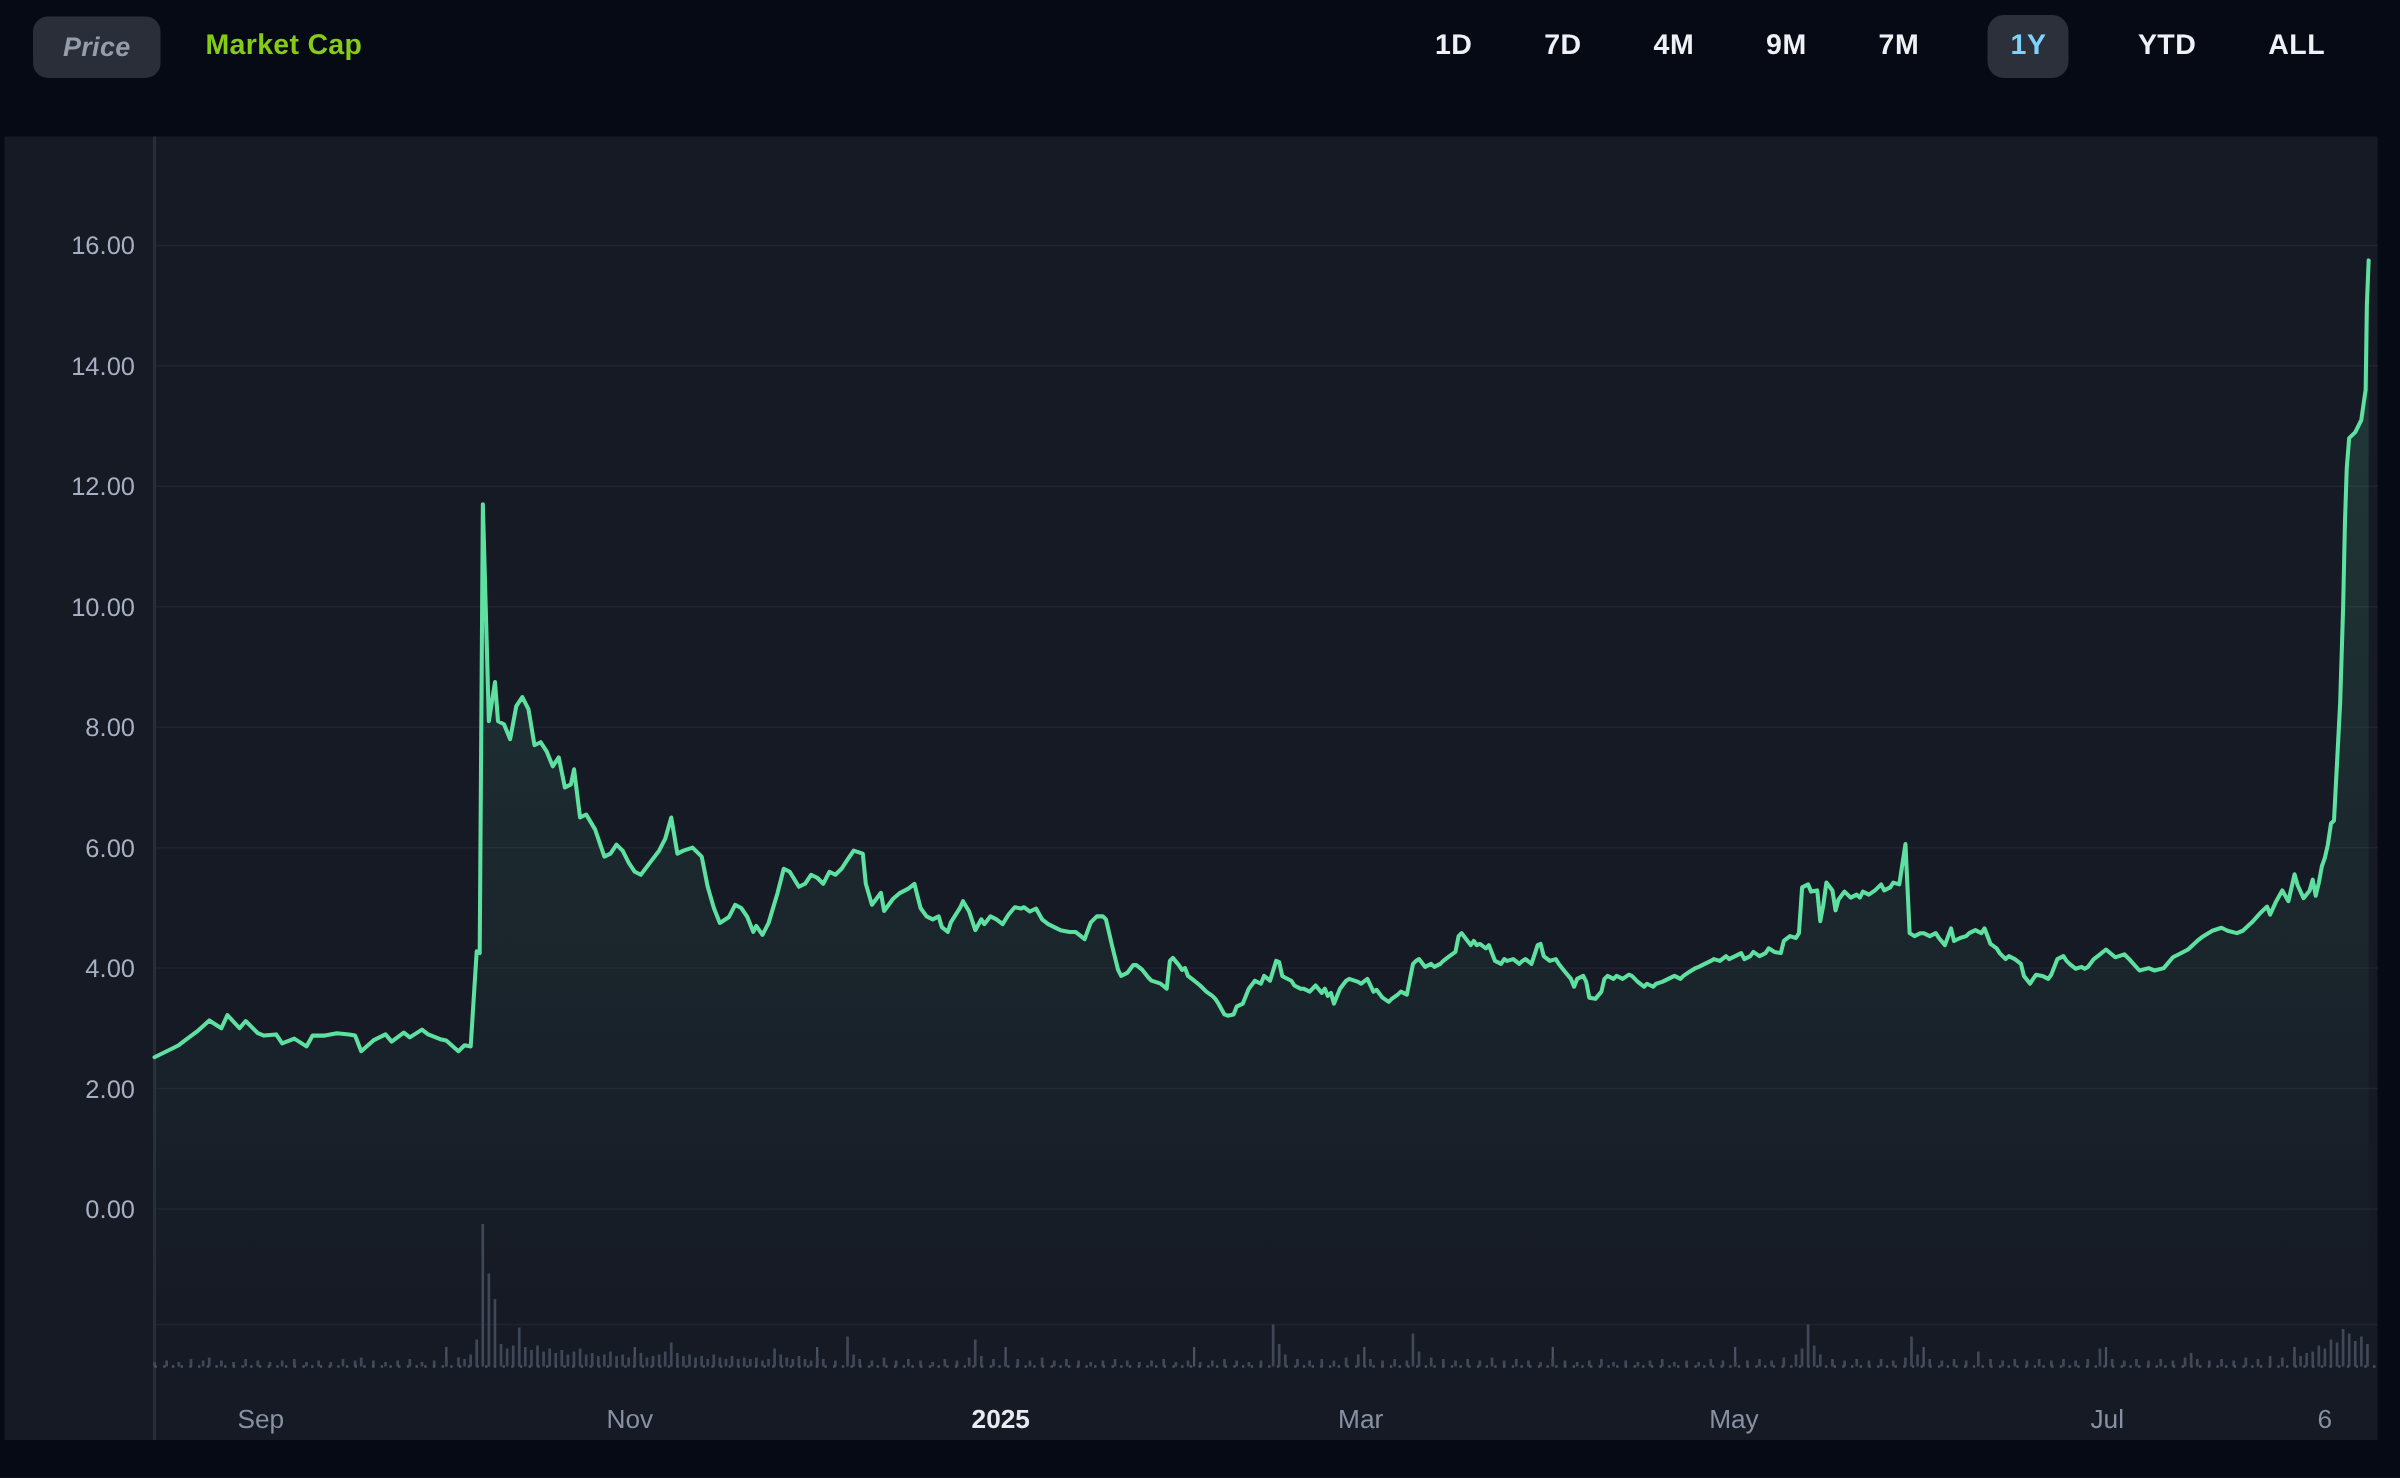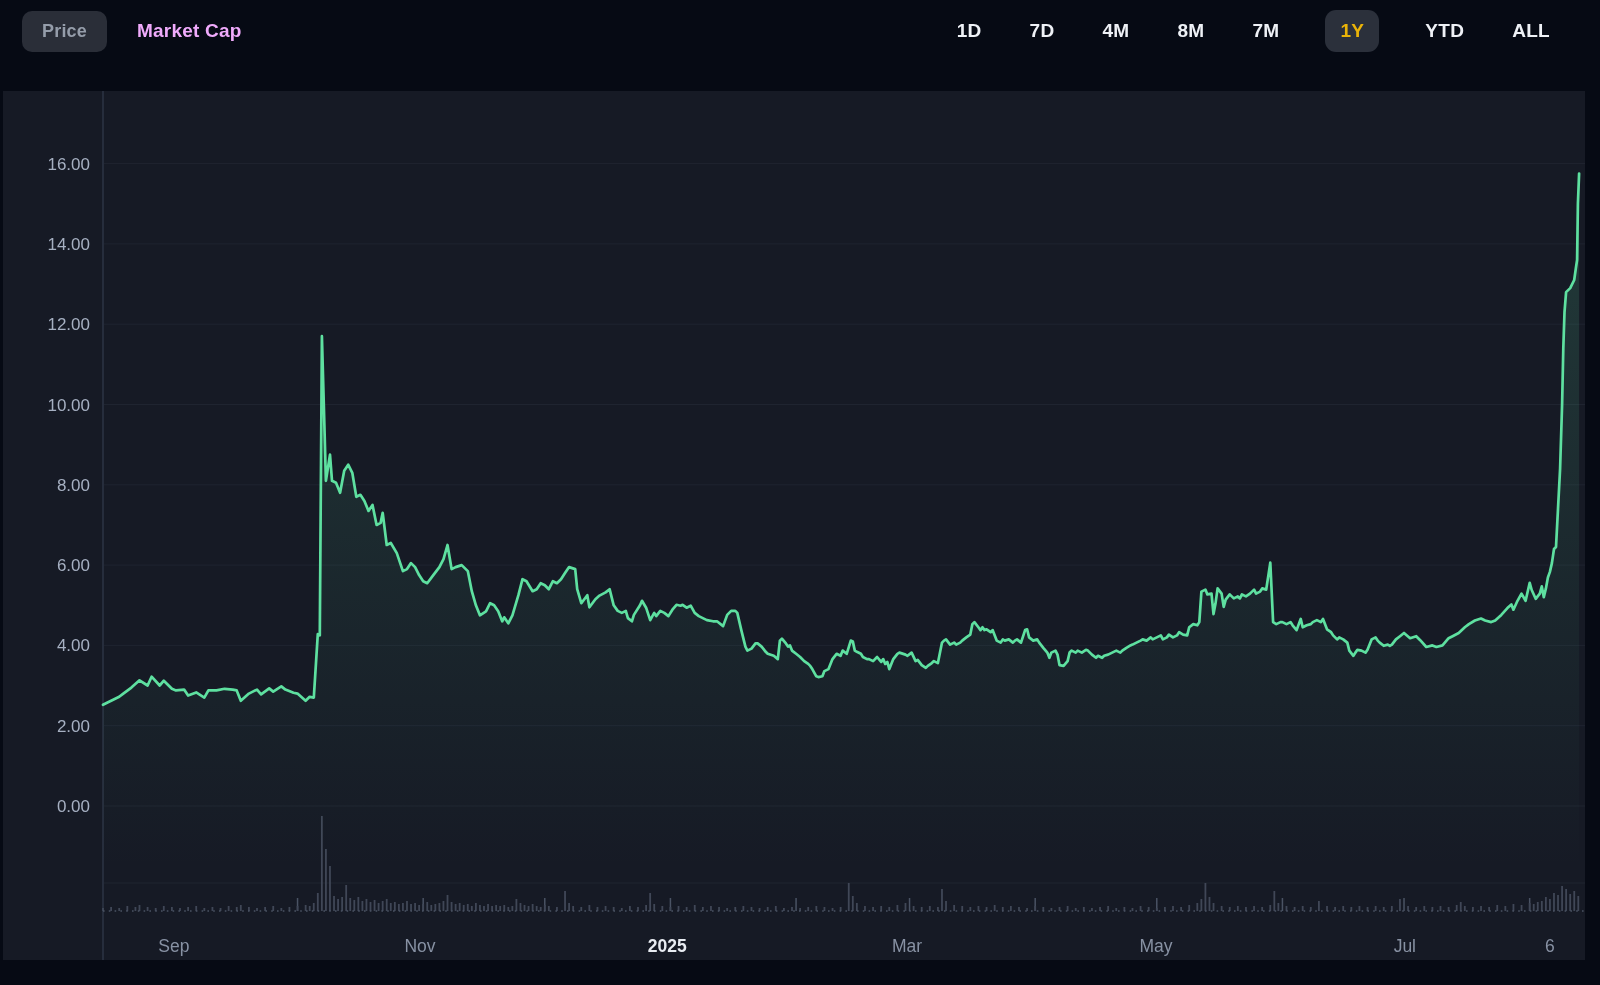--- a/index.html
+++ b/index.html
@@ -13,57 +13,57 @@
   .header{
     position:absolute;left:0;top:0;width:1600px;height:62px;
     display:flex;align-items:center;justify-content:space-between;
     background:#060a14;
   }
   .header-left{display:flex;align-items:center;gap:26px;padding-left:22px;}
   .metric-pill{
     border:none;cursor:pointer;border-radius:10px;
     padding:10px 20px;font-size:18px;font-weight:700;
     background:#2a2e38;color:#959daa;
-    font-family:"Liberation Sans", sans-serif;letter-spacing:.2px;
+    font-family:"Liberation Sans", sans-serif;letter-spacing:.2px;font-style:italic;
   }
   .metric-plain{
     border:none;cursor:pointer;background:transparent;
-    padding:10px 4px;font-size:19px;font-weight:700;color:#f0abfc;
+    padding:10px 4px;font-size:19px;font-weight:700;color:#84cc16;
     font-family:"Liberation Sans", sans-serif;letter-spacing:.2px;
   }
   .header-right{display:flex;align-items:center;gap:44px;padding-right:48px;}
   .range-btn{
     border:none;cursor:pointer;background:transparent;
     font-size:19px;font-weight:700;color:#eef1f6;
     padding:10px 2px;border-radius:11px;
     font-family:"Liberation Sans", sans-serif;letter-spacing:.3px;
   }
   .range-btn.active{
-    background:#2b303b;color:#eab308;padding:10px 15px;
+    background:#2b303b;color:#7dd3fc;padding:10px 15px;
   }
   
   .chart-panel{
     position:absolute;left:3px;top:91px;width:1582px;height:869px;
     background:#161a25;
   }
   svg{position:absolute;left:0;top:0;}
 </style>
 </head>
 <body>
 
 <div class="header">
   <div class="header-left">
     <button class="metric-pill">Price</button>
     <button class="metric-plain">Market Cap</button>
   </div>
   <div class="header-right">
     <button class="range-btn">1D</button>
     <button class="range-btn">7D</button>
     <button class="range-btn">4M</button>
-    <button class="range-btn">8M</button>
+    <button class="range-btn">9M</button>
     <button class="range-btn">7M</button>
     <button class="range-btn active">1Y</button>
     <button class="range-btn">YTD</button>
     <button class="range-btn">ALL</button>
   </div>
 </div>
 
 <div class="chart-panel"></div>
 <svg id="chart" width="1600" height="985" viewBox="0 0 1600 985">
     <defs>

